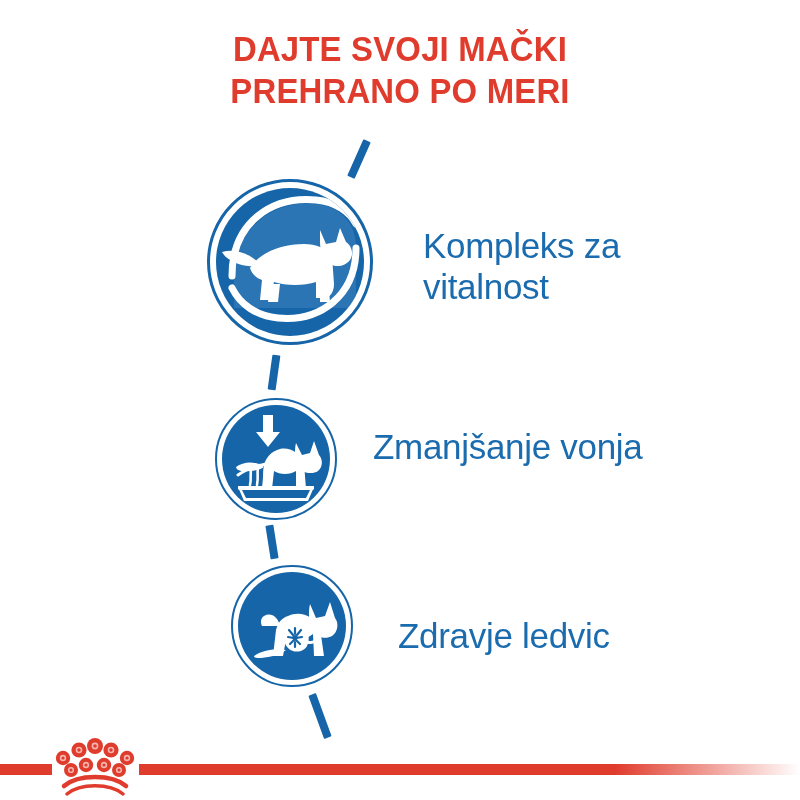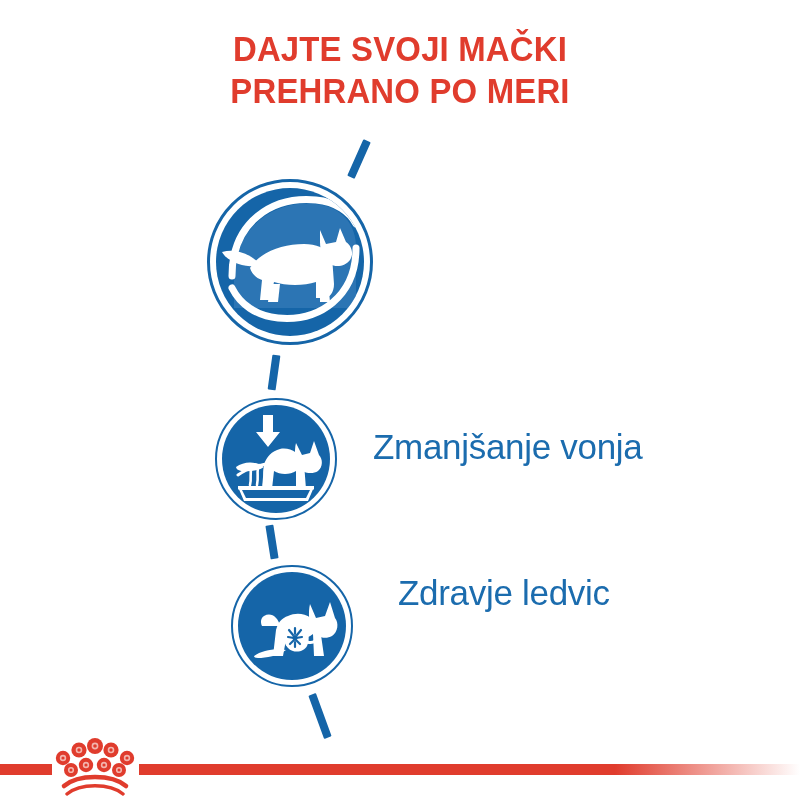--- a/index.html
+++ b/index.html
@@ -63,21 +63,21 @@
   #f1-label  { left: 423px; top: 213px; width: 330px; }
 
   
   #f2-ring   { left: 215px; top: 386px; width: 122px; height: 122px; border-width: 2.5px; }
   #f2-circle { left: 222px; top: 393px; width: 108px; height: 108px; }
   #f2-label  { left: 373px; top: 414px; width: 400px; }
 
   
   #f3-ring   { left: 231px; top: 553px; width: 122px; height: 122px; border-width: 2.5px; }
   #f3-circle { left: 238px; top: 560px; width: 108px; height: 108px; }
-  #f3-label  { left: 398px; top: 560px; width: 340px; }
+  #f3-label  { left: 398px; top: 603px; width: 340px; }
 
   
   .dash {
     position: absolute;
     background: #1565a8;
     border-radius: 1px;
   }
   #dash-top    { left: 355px; top: 127px; width: 8px; height: 40px;
                  transform: rotate(24deg); transform-origin: 50% 50%; }
   #dash-1-2    { left: 270px; top: 343px; width: 8px; height: 35px;
@@ -152,21 +152,22 @@
                    C 108 72, 104 64, 104 54 Z"></path>
 
           <path d="M104 94 L 112 94 L 114 114 L 104 114 Z"></path>
 
           <path d="M54 96 L 64 96 L 62 114 L 52 114 Z"></path>
         </g>
       </g>
     </svg>
   </div>
   <div class="feature-label" id="f1-label">
-    <br>
+    <span>Kompleks za</span><br>
+    <span>vitalnost</span>
   </div>
 
   <div class="ring" id="f2-ring"></div>
   <div class="feature-icon" id="f2-circle">
     <svg class="svg-icon" viewBox="0 0 108 108" xmlns="http://www.w3.org/2000/svg" aria-hidden="true">
       <defs>
         <clipPath id="clipB">
             <circle cx="54" cy="54" r="54"></circle>
           </clipPath>
       </defs>

